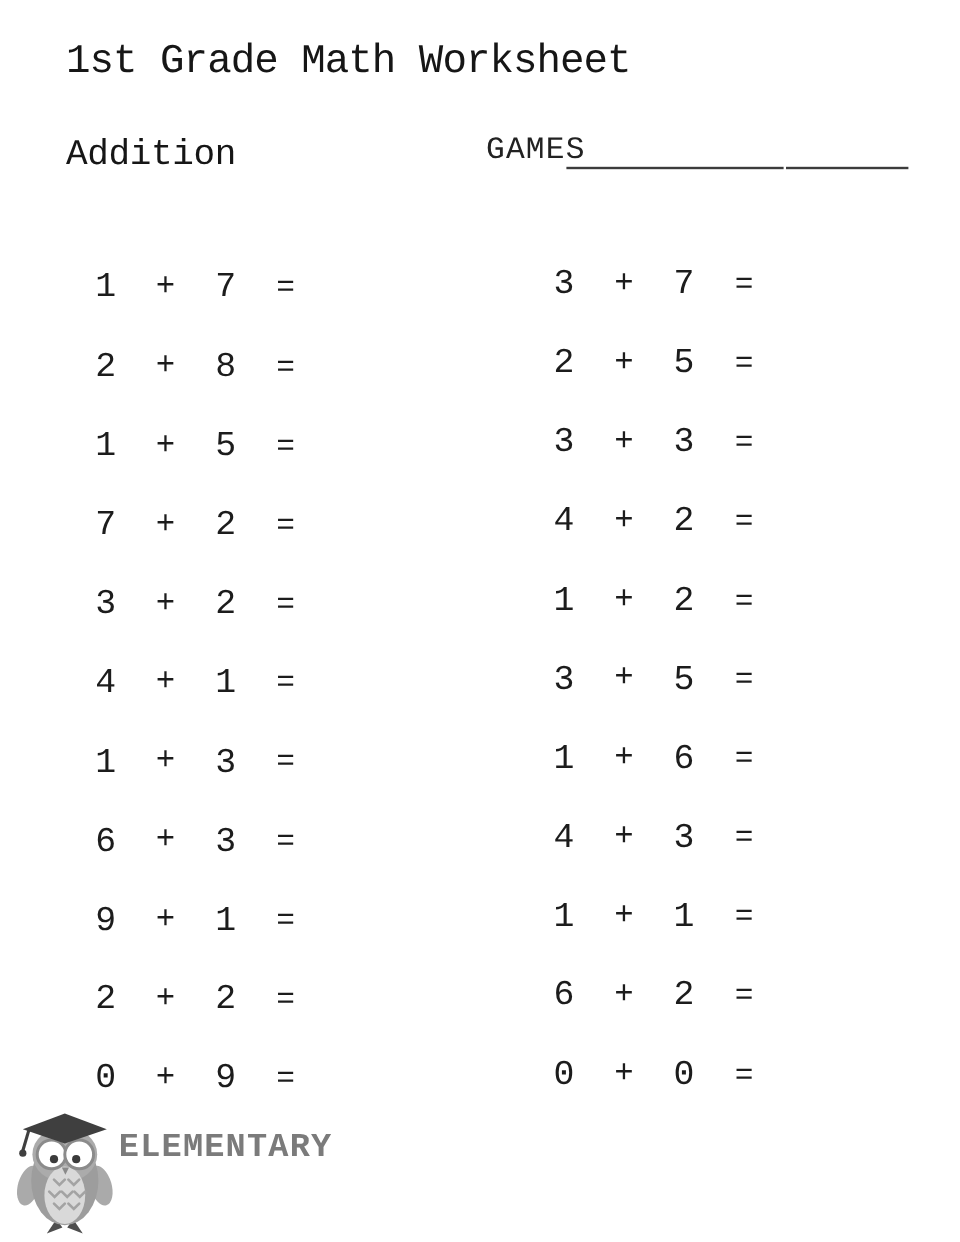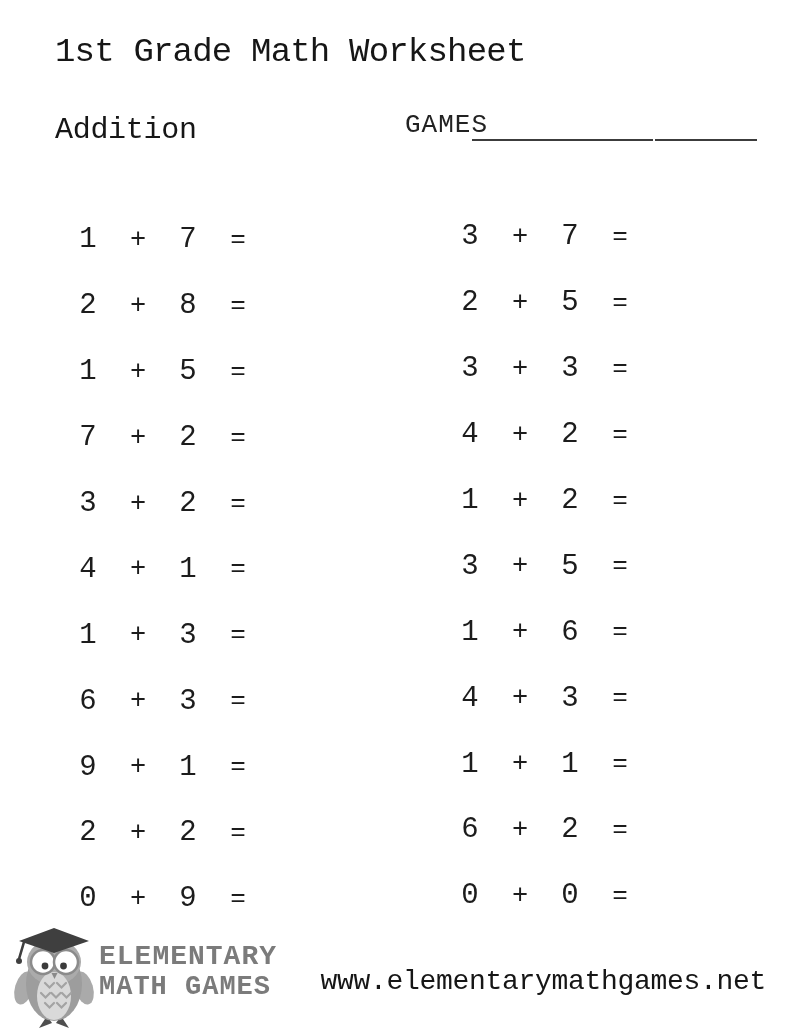--- a/index.html
+++ b/index.html
@@ -229,18 +229,16 @@
     <path d="M41.5 47 L47.5 47 L44.5 53 Z" fill="#8a8a8a"></path>
 
     <polygon points="44,2 79,15 44,27 9,15" fill="#3f3f3f"></polygon>
 
     <path d="M14 16 L9 33" stroke="#3f3f3f" stroke-width="2.6" fill="none"></path>
     <circle cx="9" cy="35" r="3" fill="#3f3f3f"></circle>
   </svg>
 
   <div class="logo-text">
     <div class="logo-line1">ELEMENTARY</div>
-    <div class="logo-line2">MATH GAMES</div>
   </div>
 
-  <div class="website">www.elementarymathgames.net</div>
 
 </div>
 
 </body></html>

